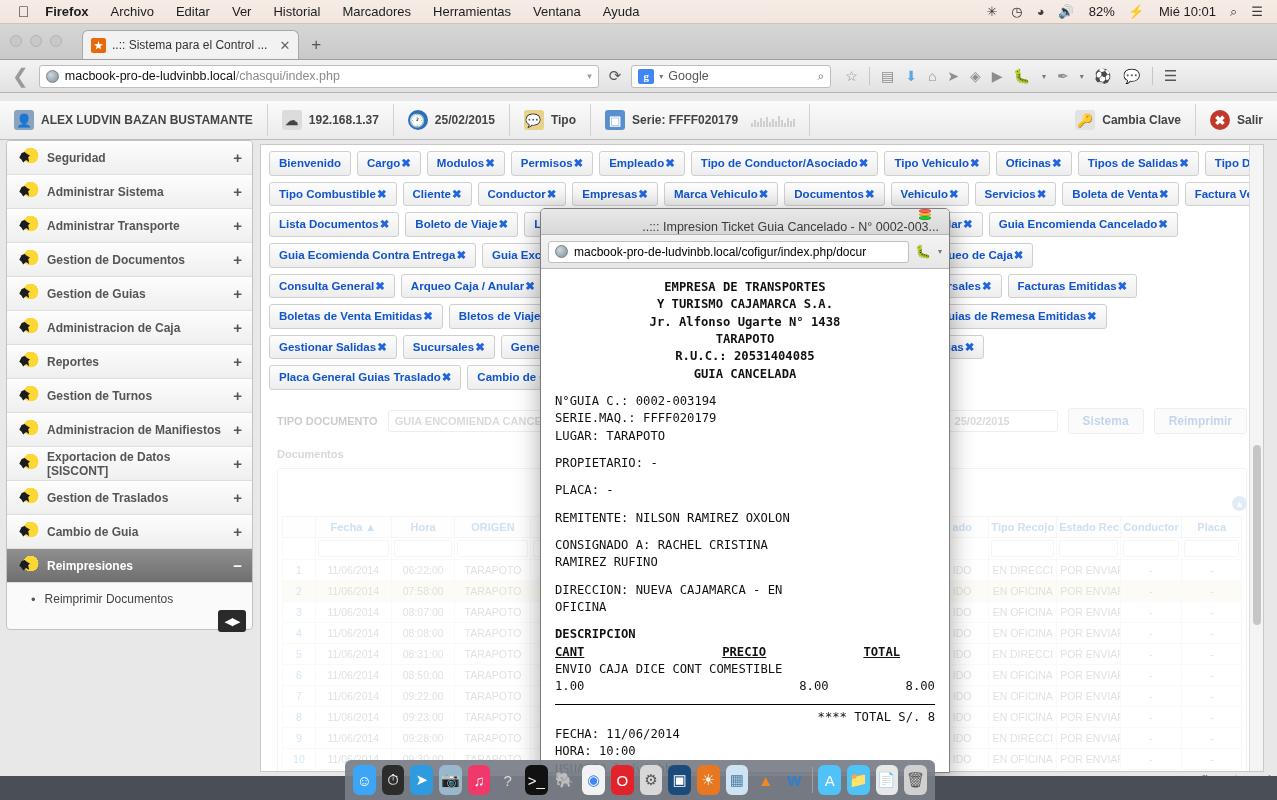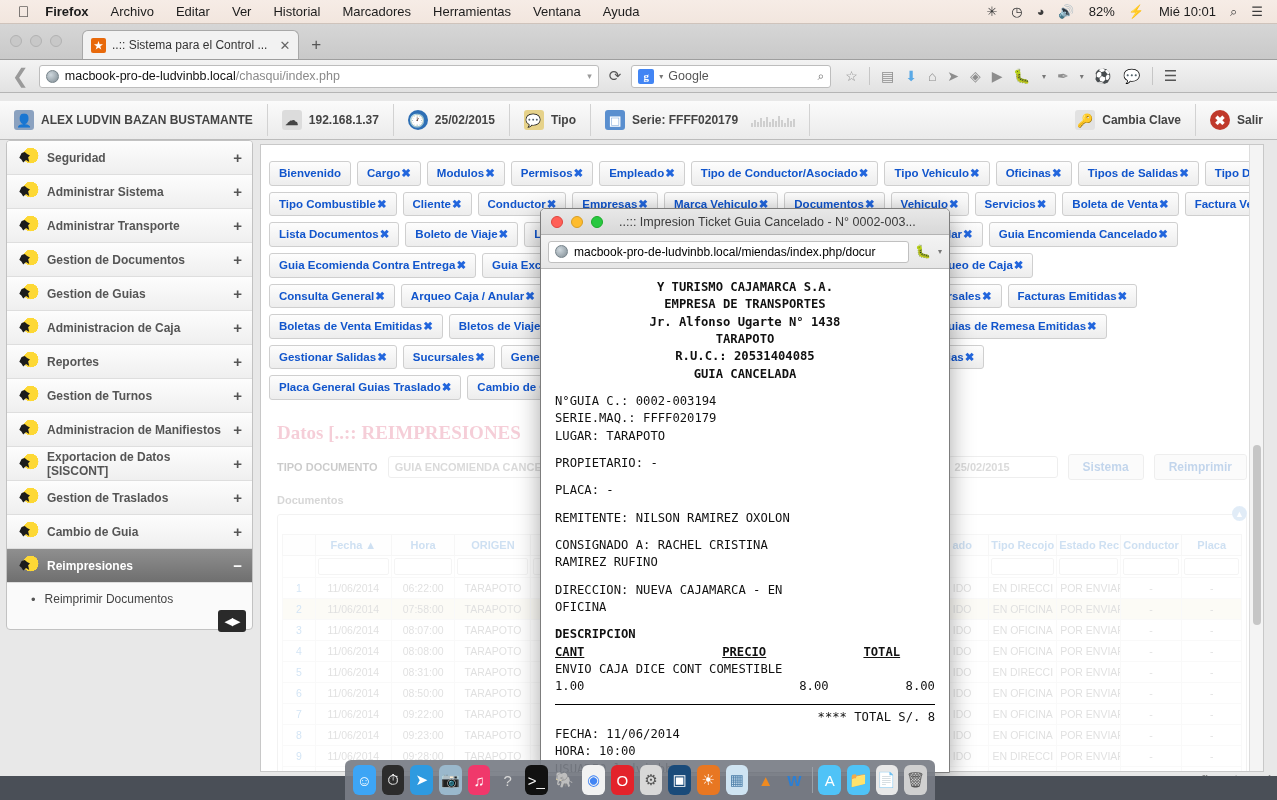--- a/index.html
+++ b/index.html
@@ -142,40 +142,40 @@
     position: absolute; left: 218px; top: 610px; width: 28px; height: 22px;
     background: #2a2a2a; color: #fff; border-radius: 3px;
     display: flex; align-items: center; justify-content: center; font-size: 11px; letter-spacing: -1px;
   }
 
   
   .main {
     position: absolute; top: 144px; left: 260px; width: 1004px; height: 628px;
     background: #fff; border: 1px solid #c8c8c8; overflow: hidden;
   }
-  .tabsarea { padding: 16px 4px 4px 8px; }
+  .tabsarea { padding: 6px 4px 4px 8px; }
   .tabrow { display: flex; flex-wrap: nowrap; gap: 6px; margin-bottom: 6px; }
   .btab {
     background: linear-gradient(to bottom,#fdfdfd,#ededed);
     border: 1px solid #cfcfcf; border-radius: 3px;
     padding: 5px 9px; font-size: 11.5px; font-weight: bold; color: #1155cc;
     white-space: nowrap; line-height: 1.1;
   }
   .btab .x { color: #2266dd; margin-left: 1px; font-weight: bold; }
 
   
   .formwrap { position: relative; margin: 8px 10px 0 10px; opacity: 0.30; }
   .formtitle { font-family: "Liberation Serif", serif; font-size: 19px; font-weight: bold; color: #e1607f; padding: 4px 6px 10px 6px; }
   .formrow { display: flex; align-items: center; gap: 10px; padding: 0 6px 10px 6px; font-size: 11px; font-weight: bold; color: #555; }
   .finput { border: 1px solid #c9c9c9; border-radius: 3px; background: #fff; padding: 4px 6px; font-size: 11px; color: #888; }
   .fbtn { border: 1px solid #c9c9c9; border-radius: 3px; background: #f4f4f4; padding: 5px 14px; font-size: 12px; color: #3a78c2; }
   .fieldset { border: 1px solid #d6d6d6; border-radius: 3px; margin: 4px 6px; padding: 4px; }
   .legend { font-family: "Liberation Serif", serif; font-size: 12px; color: #777; padding: 0 4px; text-align: center; }
   .subtle { font-size: 11px; color: #7b7b7b; padding: 4px 6px; font-weight: bold; }
-  table.grid { width: 100%; border-collapse: collapse; font-size: 10.5px; table-layout: fixed; }
+  table.grid { width: 100%; border-collapse: collapse; font-size: 10.5px; table-layout: fixed; margin-top: 28px; }
   table.grid th {
     color: #5f9ad6; font-weight: bold; font-size: 11px; text-align: center;
     border: 1px solid #e3e3e3; padding: 4px 2px; background: #fcfcfc;
     overflow: hidden; white-space: nowrap;
   }
   table.grid td {
     border: 1px solid #ececec; padding: 4px 3px; color: #9a9a9a; text-align: center;
     overflow: hidden; white-space: nowrap;
   }
   table.grid td.idx { color: #6ea8de; }
@@ -189,22 +189,23 @@
   .mainscroll .thumb { position: absolute; left: 3px; top: 300px; width: 8px; height: 180px; background: #c6c6c6; border-radius: 4px; }
 
   
   .popup {
     position: absolute; left: 540px; top: 208px; width: 410px; height: 565px;
     background: #fff; border: 1px solid #7d7d7d; border-radius: 5px 5px 0 0;
     box-shadow: 0 6px 24px rgba(0,0,0,0.35); overflow: hidden;
   }
   .popbar {
     height: 26px; background: linear-gradient(to bottom,#e8e8e8,#d8d8d8);
-    border-bottom: 1px solid #b3b3b3; display: flex; align-items: center; padding: 0 10px;
+    border-bottom: 1px solid #b3b3b3; display: flex; align-items: flex-end; padding: 0 10px;
     position: relative;
+    flex-direction: column;
   }
   .pl { width: 12px; height: 12px; border-radius: 50%; margin-right: 8px; }
   .pl.r { background: #ff5f57; border: 1px solid #e0443e; }
   .pl.y { background: #febc2e; border: 1px solid #d89e24; }
   .pl.g { background: #28c840; border: 1px solid #1aab29; }
   .poptitle { font-size: 12.5px; color: #3b3b3b; margin-left: 8px; white-space: nowrap; }
   .popnav {
     height: 34px; background: linear-gradient(to bottom,#f4f4f4,#e6e6e6);
     border-bottom: 1px solid #b9b9b9; display: flex; align-items: center; padding: 0 7px; gap: 7px;
   }
@@ -509,21 +510,20 @@
         <span class="btab" style="margin-left:255px"><span>Recepcionar Guias</span><span class="x">✖</span></span>
       </div>
 
       <div class="tabrow">
         <span class="btab"><span>Placa General Guias Traslado</span><span class="x">✖</span></span>
         <span class="btab"><span>Cambio de Guia</span><span class="x">✖</span></span>
       </div>
     </div>
 
     <div class="formwrap">
-      <div class="formtitle">Datos [..:: REIMPRESIONES</div>
       <div class="formrow">
         <span>TIPO DOCUMENTO</span>
         <span class="finput" style="width:300px">GUIA ENCOMIENDA CANCELA</span>
         <span style="flex:1"></span>
         <span>TA</span>
         <span class="finput" style="width:110px">25/02/2015</span>
         <span class="fbtn">Sistema</span>
         <span class="fbtn">Reimprimir</span>
       </div>
       <div class="subtle">Documentos</div>
@@ -730,30 +730,30 @@
   <div class="popup">
     <div class="popbar">
       <span class="pl r"></span>
       <span class="pl y"></span>
       <span class="pl g"></span>
       <span class="poptitle">..::: Impresion Ticket Guia Cancelado - N° 0002-003...</span>
     </div>
     <div class="popnav">
       <div class="popurl">
         <span class="globe"></span>
-        <span><span class="host">macbook-pro-de-ludvinbb.local</span><span class="path">/miendas/index.php/docur</span></span>
+        <span><span class="host">macbook-pro-de-ludvinbb.local</span><span class="path">/cofigur/index.php/docur</span></span>
       </div>
       <span class="popicons">
         <span>🐛</span>
         <span class="caret">▾</span>
       </span>
     </div>
     <div class="ticket">
+      <div class="ctr">EMPRESA DE TRANSPORTES</div>
       <div class="ctr">Y TURISMO CAJAMARCA S.A.</div>
-      <div class="ctr">EMPRESA DE TRANSPORTES</div>
       <div class="ctr">Jr. Alfonso Ugarte N° 1438</div>
       <div class="ctr">TARAPOTO</div>
       <div class="ctr">R.U.C.: 20531404085</div>
       <div class="ctr">GUIA CANCELADA</div>
       <div class="gap"></div>
       <div class="line">N°GUIA C.: 0002-003194</div>
       <div class="line">SERIE.MAQ.: FFFF020179</div>
       <div class="line">LUGAR: TARAPOTO</div>
       <div class="gap"></div>
       <div class="line">PROPIETARIO: -</div>

